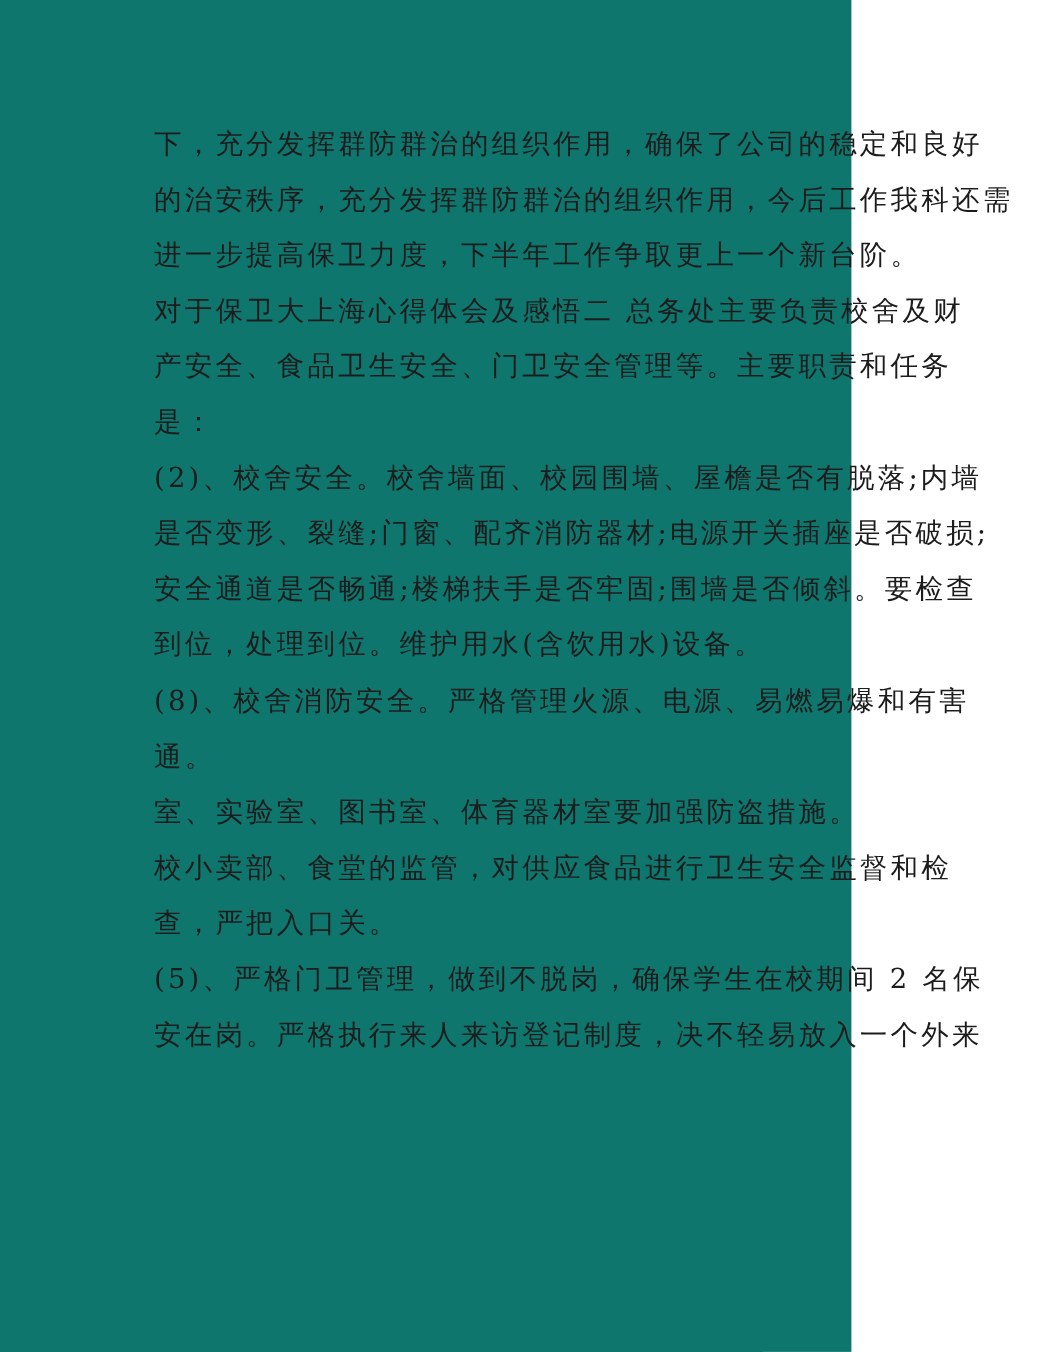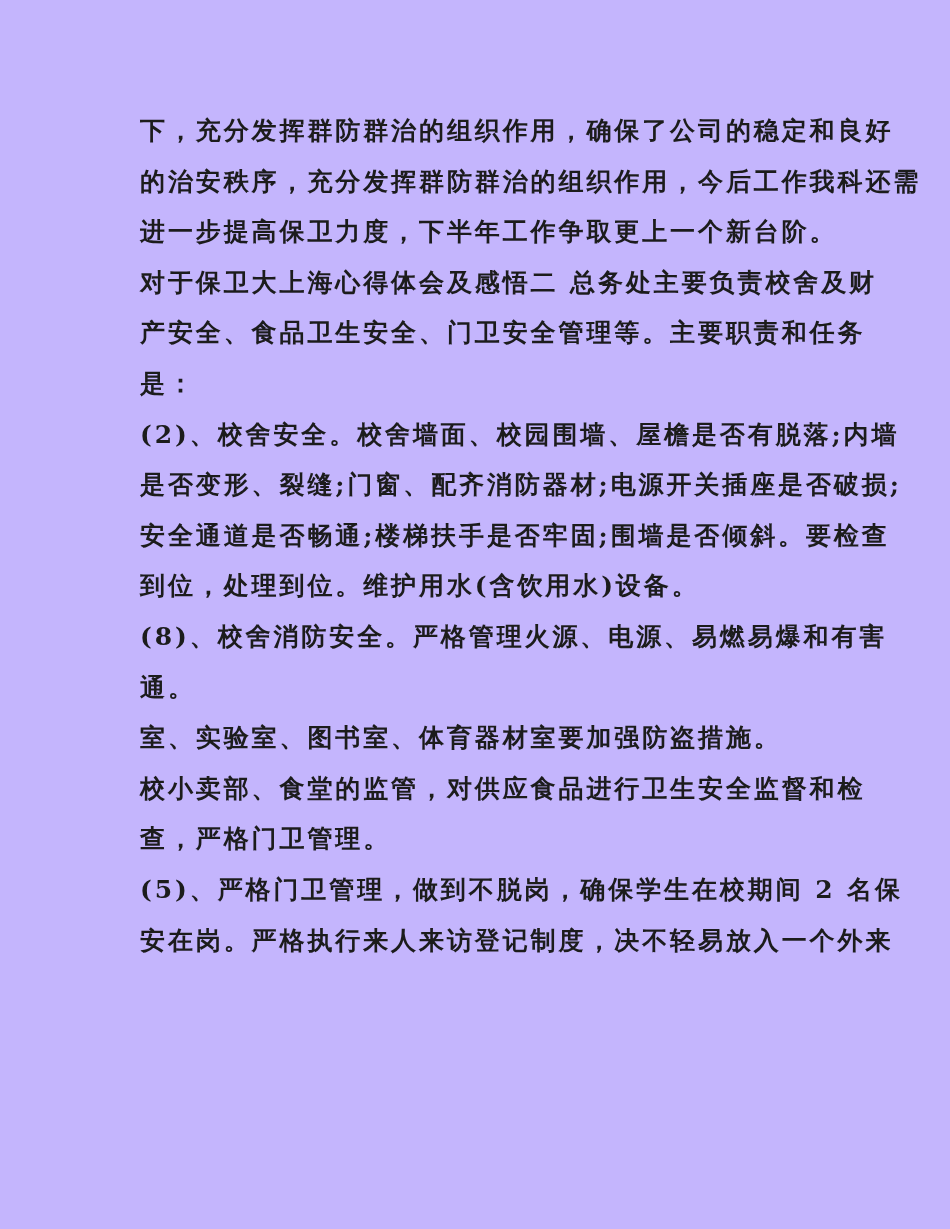--- a/index.html
+++ b/index.html
@@ -12,24 +12,23 @@
       height: 1229px;
       position: relative;
       overflow: hidden;
       font-family: "DejaVu Serif", "Liberation Serif", serif;
       color: #1a1a1a;
     }
     .page {
       position: absolute;
       left: 0;
       top: 0;
-      width: 950px;
+      width: 774px;
       height: 1229px;
-      background: #c4b5fd;
-      font-weight: bold;
+      background: #0f766e;
     }
     .content {
       position: absolute;
       left: 140px;
       top: 109px;
       width: 680px;
     }
     .line {
       height: 50.6px;
       line-height: 44px;
@@ -71,21 +70,21 @@
       <div class="line">(8)、校舍消防安全。严格管理火源、电源、易燃易爆和有害</div>
       <div class="line">通。</div>
     </div>
 
     <div class="para">
       <div class="line">室、实验室、图书室、体育器材室要加强防盗措施。</div>
     </div>
 
     <div class="para">
       <div class="line">校小卖部、食堂的监管，对供应食品进行卫生安全监督和检</div>
-      <div class="line">查，严格门卫管理。</div>
+      <div class="line">查，严把入口关。</div>
     </div>
 
     <div class="para">
       <div class="line">(5)、严格门卫管理，做到不脱岗，确保学生在校期间 2 名保</div>
       <div class="line">安在岗。严格执行来人来访登记制度，决不轻易放入一个外来</div>
     </div>
 
   </div>
 </div>
 

